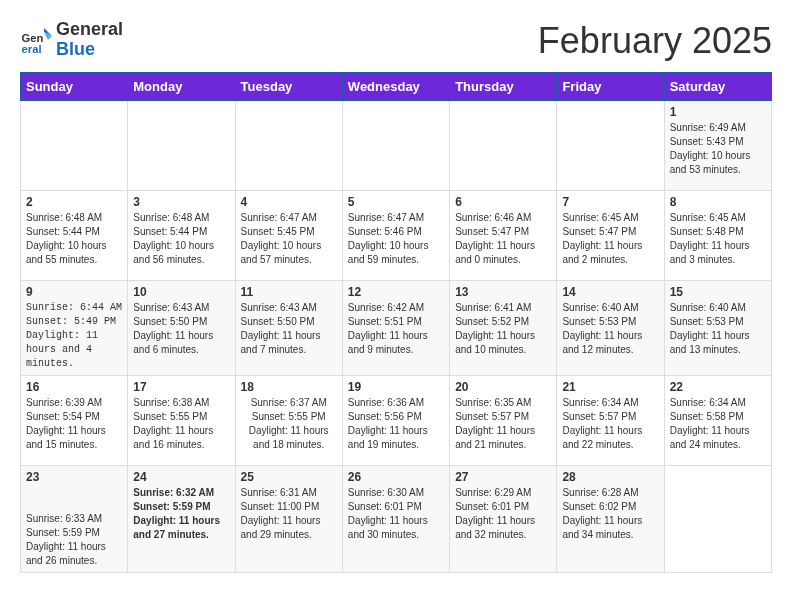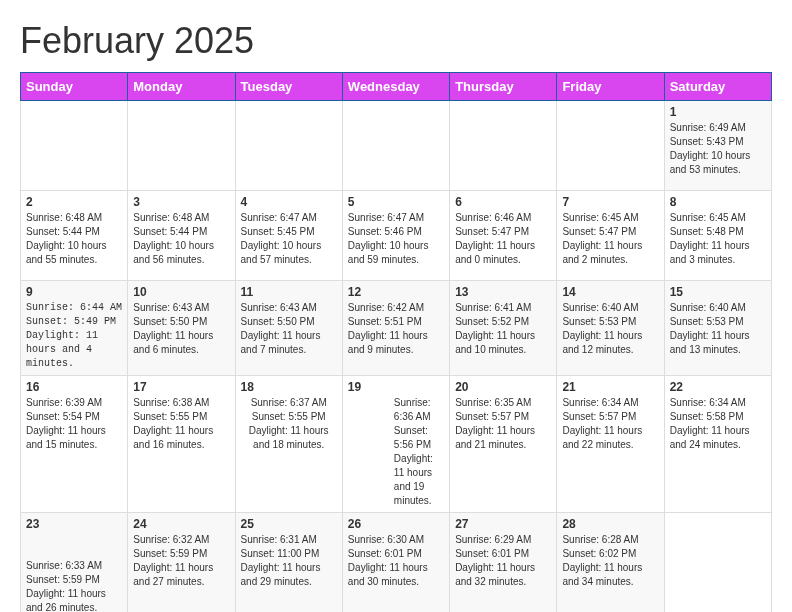--- a/index.html
+++ b/index.html
@@ -51,21 +51,21 @@
     .subtitle {
       font-size: 16px;
       color: #555;
     }
     table {
       width: 100%;
       border-collapse: collapse;
       table-layout: fixed;
     }
     thead tr th {
-      background-color: #d946ef;
+      background-color: #6d28d9;
       color: #fff;
       font-size: 13px;
       font-weight: bold;
       padding: 6px 5px;
       text-align: left;
       border: 1px solid #1a5fa0;
     }
     tbody tr td {
       vertical-align: top;
       padding: 4px 5px;
@@ -89,20 +89,32 @@
       color: #333;
     }
     .empty-cell {
       background: #fff !important;
     }
   </style>
 </head>
 <body>
 
 <div class="header">
+  <div class="logo">
+    <svg class="logo-icon" viewBox="0 0 40 40" xmlns="http://www.w3.org/2000/svg">
+      <text x="2" y="22" font-size="14" font-weight="bold" fill="#333">Gen</text>
+      <text x="2" y="36" font-size="14" font-weight="bold" fill="#1a6ec0">eral</text>
+      <polygon points="30,5 40,15 30,10" fill="#1a6ec0"></polygon>
+      <polygon points="30,10 40,15 35,20" fill="#5aabf0"></polygon>
+    </svg>
+    <div class="logo-text">
+      <span class="logo-general">General</span>
+      <span class="logo-blue">Blue</span>
+    </div>
+  </div>
   <div class="title-block">
     <div class="main-title">February 2025</div>
   </div>
 </div>
 
 <table>
   <thead>
     <tr>
     <th>Sunday</th>
         <th>Monday</th>
@@ -230,21 +242,21 @@
 Daylight: 11 hours and 16 minutes.</div>
         </td>
         <td>
           <div class="day-num">18</div>
           <div class="day-info" style="white-space: pre-line; text-align: center;">Sunrise: 6:37 AM
 Sunset: 5:55 PM
 Daylight: 11 hours and 18 minutes.</div>
         </td>
         <td>
           <div class="day-num">19</div>
-          <div class="day-info" style="white-space: pre-line; margin-left: 46px;">Sunrise: 6:36 AM
+          <div class="day-info" style="white-space: pre-line;">Sunrise: 6:36 AM
 Sunset: 5:56 PM
 Daylight: 11 hours and 19 minutes.</div>
         </td>
         <td>
           <div class="day-num">20</div>
           <div class="day-info" style="white-space: pre-line;">Sunrise: 6:35 AM
 Sunset: 5:57 PM
 Daylight: 11 hours and 21 minutes.</div>
         </td>
         <td>
@@ -262,21 +274,21 @@
       </tr>
       <tr>
         <td>
           <div class="day-num">23</div>
           <div class="day-info" style="white-space: pre-line; margin-top: 28px;">Sunrise: 6:33 AM
 Sunset: 5:59 PM
 Daylight: 11 hours and 26 minutes.</div>
         </td>
         <td>
           <div class="day-num">24</div>
-          <div class="day-info" style="white-space: pre-line;">Sunrise: 6:32 AM
+          <div class="day-info" style="white-space: pre-line; font-weight: bold;">Sunrise: 6:32 AM
 Sunset: 5:59 PM
 Daylight: 11 hours and 27 minutes.</div>
         </td>
         <td>
           <div class="day-num">25</div>
           <div class="day-info" style="white-space: pre-line;">Sunrise: 6:31 AM
 Sunset: 11:00 PM
 Daylight: 11 hours and 29 minutes.</div>
         </td>
         <td>

